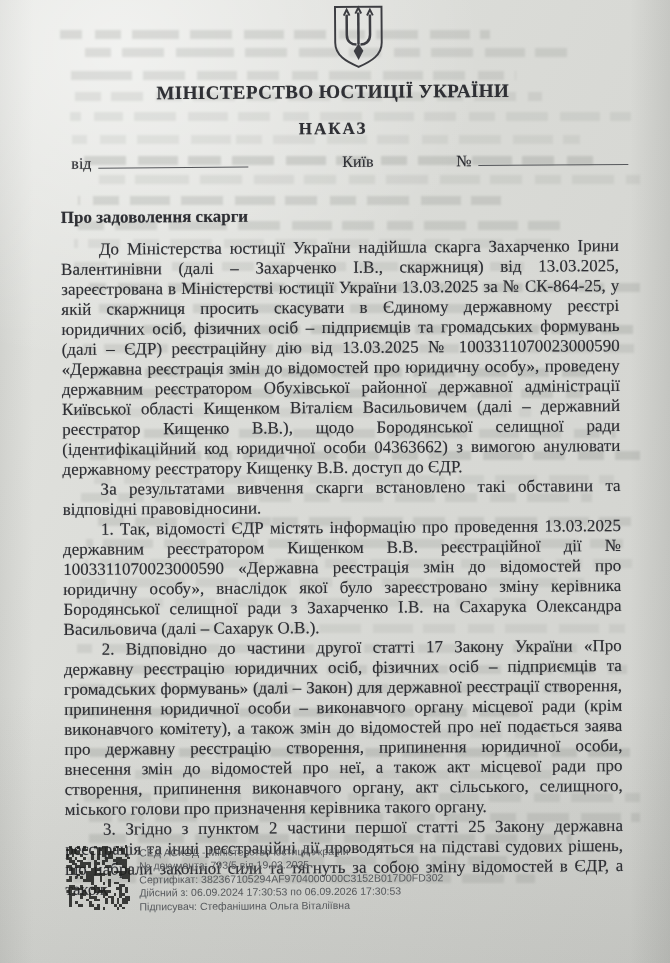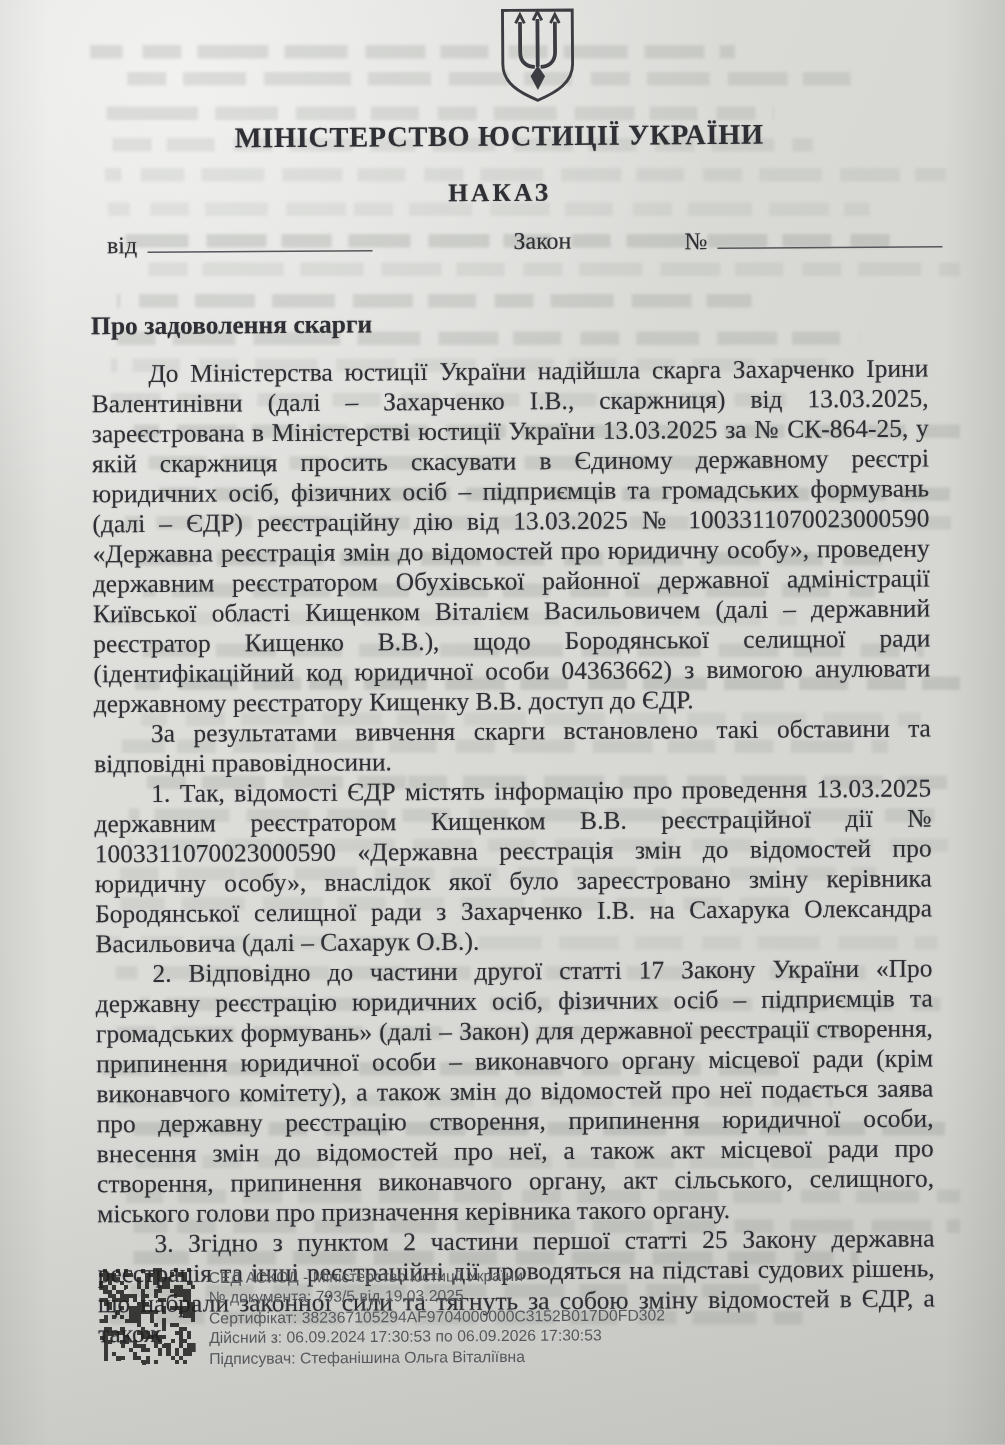--- a/index.html
+++ b/index.html
@@ -135,21 +135,21 @@
       </g>
       <path d="M32 41 L27 48.5 L32 58 L37 48.5 Z" fill="#3c3d42"></path>
     </svg>
 
     <div class="ministry">МІНІСТЕРСТВО ЮСТИЦІЇ УКРАЇНИ</div>
 
     <div class="doctype">НАКАЗ</div>
 
     <div class="dateline">
       <span class="fld-from"><span>від</span><span class="uline"></span></span>
-      <span class="fld-city">Закон</span>
+      <span class="fld-city">Київ</span>
       <span class="fld-num"><span>№</span><span class="uline"></span></span>
     </div>
 
     <div class="body">
       <div class="subject">Про задоволення скарги</div>
       <p>До Міністерства юстиції України надійшла скарга Захарченко Ірини Валентинівни (далі – Захарченко І.В., скаржниця) від 13.03.2025, зареєстрована в Міністерстві юстиції України 13.03.2025 за № СК-864-25, у якій скаржниця просить скасувати в Єдиному державному реєстрі юридичних осіб, фізичних осіб – підприємців та громадських формувань (далі – ЄДР) реєстраційну дію від 13.03.2025 № 1003311070023000590 «Державна реєстрація змін до відомостей про юридичну особу», проведену державним реєстратором Обухівської районної державної адміністрації Київської області Кищенком Віталієм Васильовичем (далі – державний реєстратор Кищенко В.В.), щодо Бородянської селищної ради (ідентифікаційний код юридичної особи 04363662) з вимогою анулювати державному реєстратору Кищенку В.В. доступ до ЄДР.</p>
       <p>За результатами вивчення скарги встановлено такі обставини та відповідні правовідносини.</p>
       <p>1. Так, відомості ЄДР містять інформацію про проведення 13.03.2025 державним реєстратором Кищенком В.В. реєстраційної дії № 1003311070023000590 «Державна реєстрація змін до відомостей про юридичну особу», внаслідок якої було зареєстровано зміну керівника Бородянської селищної ради з Захарченко І.В. на Сахарука Олександра Васильовича (далі – Сахарук О.В.).</p>
       <p>2. Відповідно до частини другої статті 17 Закону України «Про державну реєстрацію юридичних осіб, фізичних осіб – підприємців та громадських формувань» (далі – Закон) для державної реєстрації створення, припинення юридичної особи – виконавчого органу місцевої ради (крім виконавчого комітету), а також змін до відомостей про неї подається заява про державну реєстрацію створення, припинення юридичної особи, внесення змін до відомостей про неї, а також акт місцевої ради про створення, припинення виконавчого органу, акт сільського, селищного, міського голови про призначення керівника такого органу.</p>
       <p>3. Згідно з пунктом 2 частини першої статті 25 Закону державна реєстрація та інші реєстраційні дії проводяться на підставі судових рішень, що набрали законної сили та тягнуть за собою зміну відомостей в ЄДР, а також</p>

